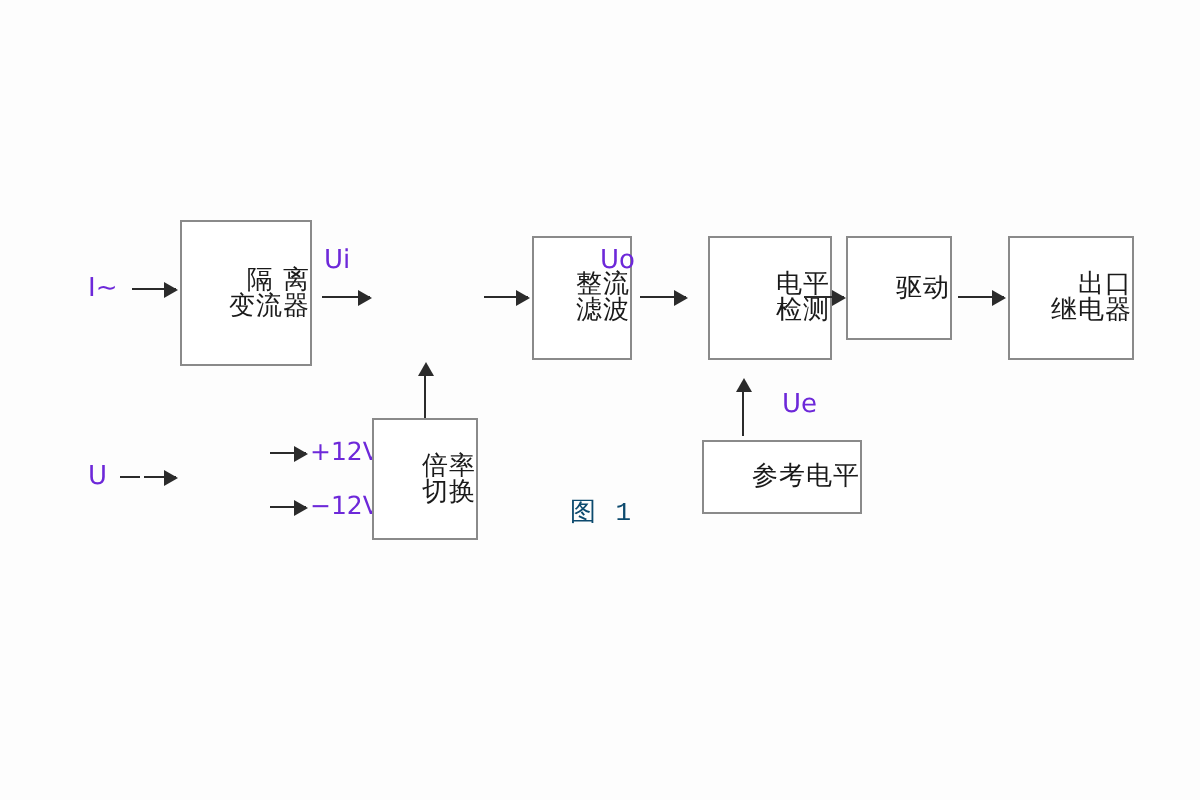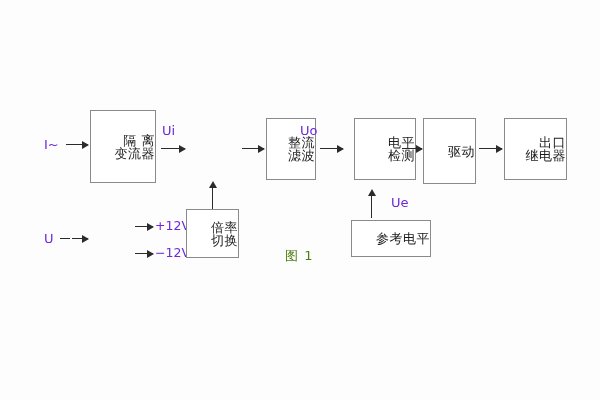--- a/index.html
+++ b/index.html
@@ -81,23 +81,24 @@
   }
   
   .lead-dash {
     position: absolute;
     height: 0;
     border-top: 1.3px solid #2b2b2b;
   }
   .caption {
     position: absolute;
     font-size: 13px;
-    color: #4d7c0f;
+    color: #0c4a6e;
     letter-spacing: 1px;
     white-space: nowrap;
+    font-family: Liberation Mono, monospace;
   }
 </style>
 </head>
 <body>
 
 <div id="canvas">
 
   <div class="lbl" style="left:44px; top:138px;">I~</div>
   <div class="harrow" style="left:66px; top:144px; width:22px;"></div>
 
@@ -120,21 +121,21 @@
   <div class="lbl" style="left:300px; top:124px;">Uo</div>
   <div class="harrow" style="left:320px; top:148px; width:23px;"></div>
 
   <div class="box" style="left:354px; top:118px; width:62px; height:62px;">
     <span class="ln">电平</span>
     <span class="ln">检测</span>
   </div>
 
   <div class="harrow" style="left:402px; top:148px; width:20px;"></div>
 
-  <div class="box one-line" style="left:423px; top:118px; width:53px; height:66px;">
+  <div class="box one-line" style="left:423px; top:118px; width:53px; height:52px;">
     <span class="ln">驱动</span>
   </div>
 
   <div class="harrow" style="left:479px; top:148px; width:23px;"></div>
 
   <div class="box" style="left:504px; top:118px; width:63px; height:62px;padding-left:37px;">
     <span class="ln">出口</span>
     <span class="ln">继电器</span>
   </div>
 
@@ -142,21 +143,21 @@
   <div class="lead-dash" style="left:60px; top:238px; width:10px;"></div>
   <div class="harrow" style="left:72px; top:238px; width:16px;"></div>
 
 
   <div class="harrow" style="left:135px; top:226px; width:18px;"></div>
   <div class="lbl small" style="left:155px; top:220px;">+12V</div>
 
   <div class="harrow" style="left:135px; top:253px; width:18px;"></div>
   <div class="lbl small" style="left:155px; top:247px;">−12V</div>
 
-  <div class="box" style="left:186px; top:209px; width:53px; height:49px;">
+  <div class="box" style="left:186px; top:209px; width:53px; height:61px;">
     <span class="ln">倍率</span>
     <span class="ln">切换</span>
   </div>
 
   <div class="varrow" style="left:212px; top:188px; height:21px;"></div>
 
   <div class="caption" style="left:285px; top:247px;">图 1</div>
 
   <div class="varrow" style="left:371px; top:196px; height:22px;"></div>
   <div class="lbl" style="left:391px; top:196px;">Ue</div>

